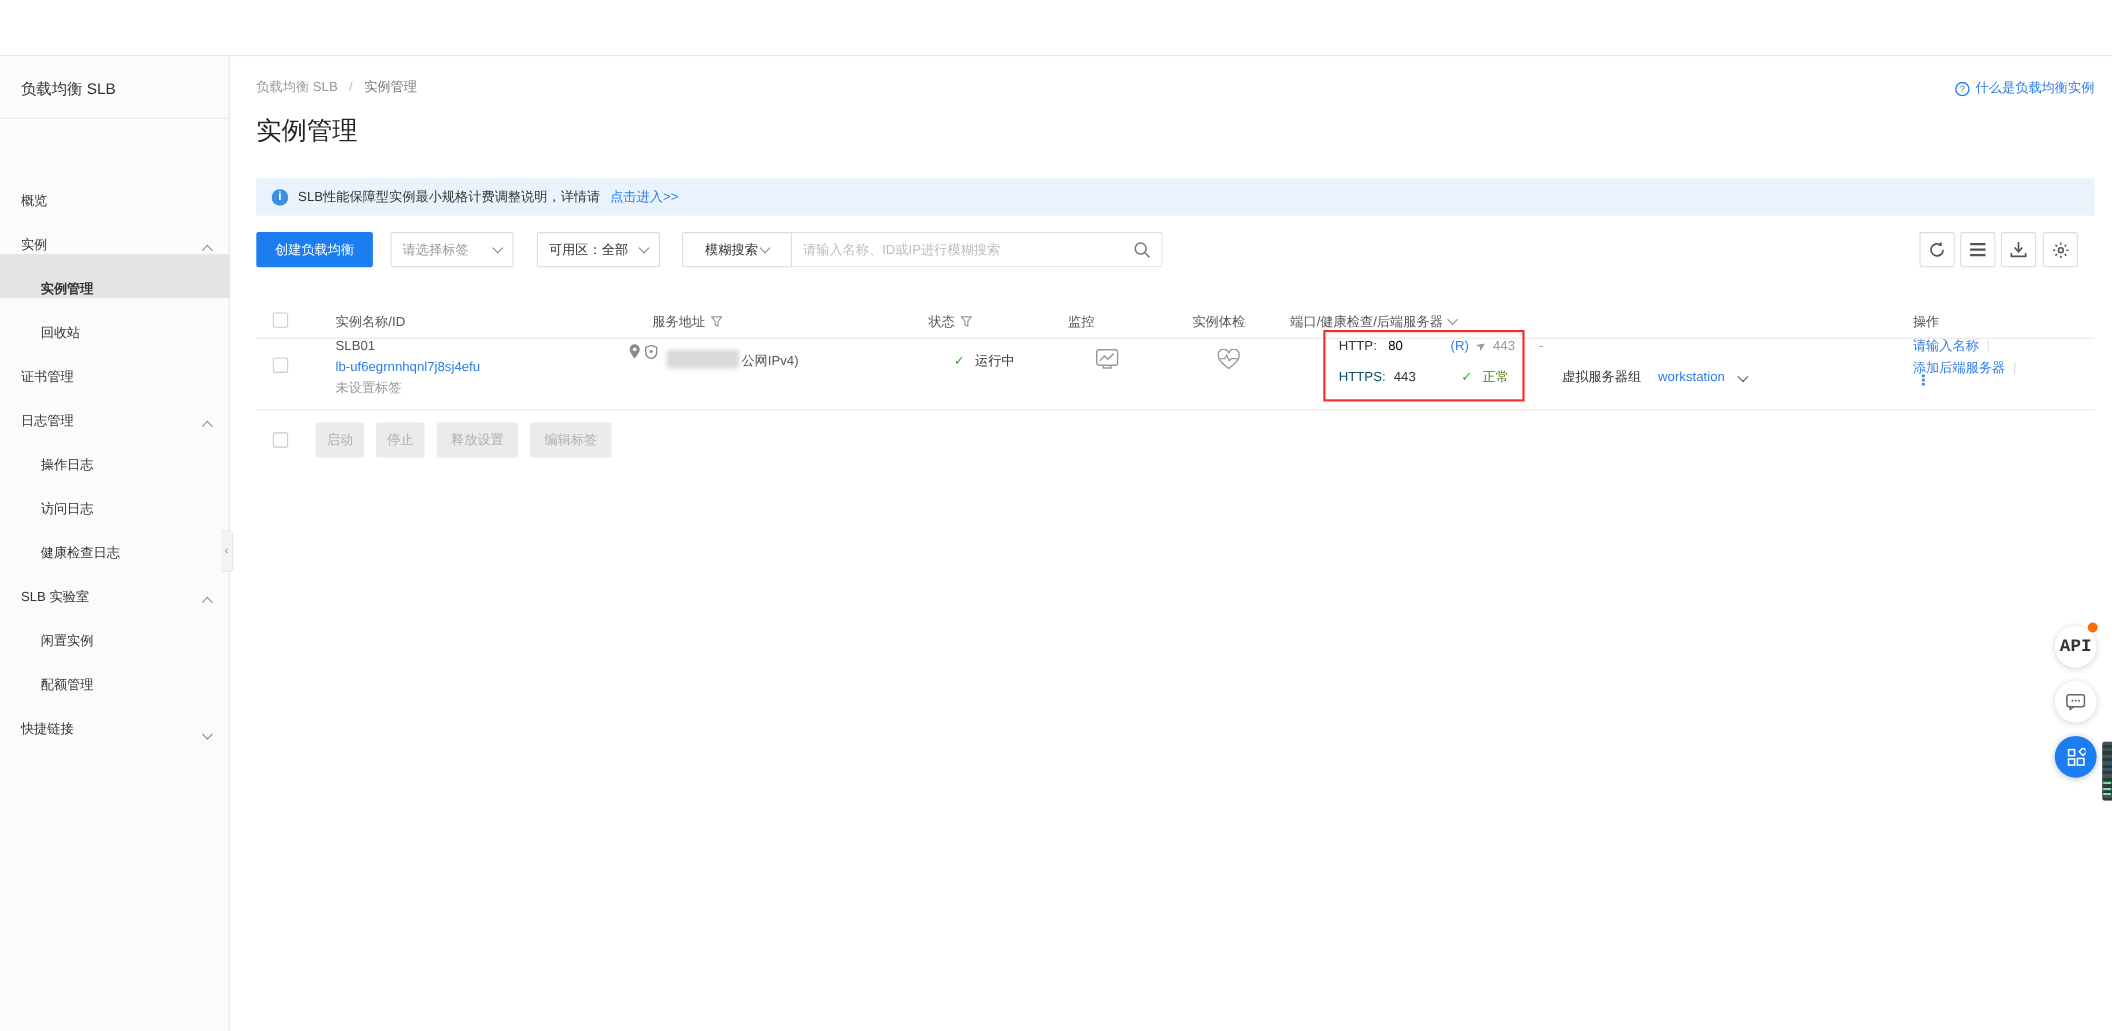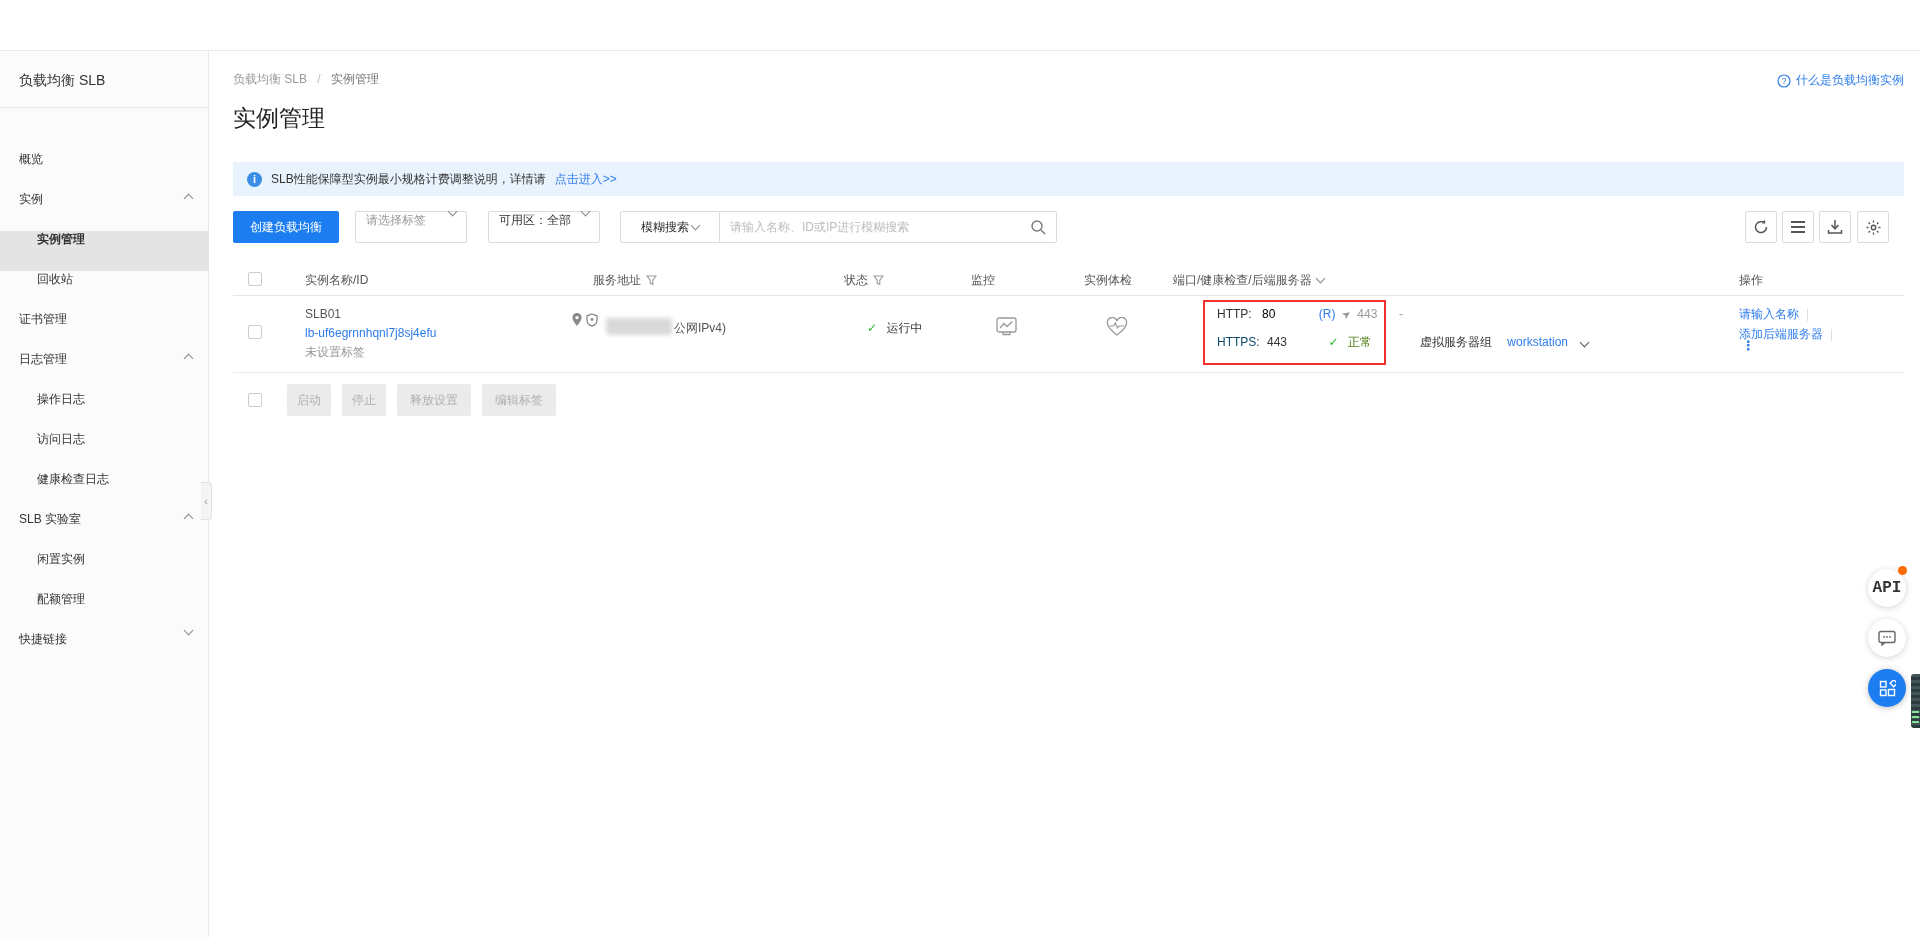--- a/index.html
+++ b/index.html
@@ -21,21 +21,21 @@
   .hsearch input::placeholder { color:#bdbdbd; }
   .hnav { top:19px; color:#444; cursor:pointer; }
   .hicon { top:15px; width:22px; height:22px; display:flex; align-items:center; justify-content:center; cursor:pointer; color:#555; }
   .avatar { left:1873px; top:10px; width:31px; height:31px; border-radius:50%; background:#bdd8ec; overflow:hidden; cursor:pointer; }
   .belldot { left:1719px; top:14px; width:6px; height:6px; border-radius:50%; background:#ff6a00; }
 
   
   .sidebar { left:0; top:51px; width:209px; height:886px; background:#fbfbfb; border-right:1px solid #e7e7e7; z-index:10; }
   .side-title { padding:21px 0 17px 19px; font-size:14px; color:#333; border-bottom:1px solid #e8e8e8; }
   .side-list { position:absolute; top:100px; left:0; width:209px; }
-  .sitem { height:40px; display:flex; align-items:flex-start; padding-left:19px; padding-right:17px; color:#333; cursor:pointer; }
+  .sitem { height:40px; display:flex; align-items:flex-end; padding-left:19px; padding-right:17px; color:#333; cursor:pointer; }
   .sitem.l2 { padding-left:37px; }
   .sitem.active { background:#e4e4e4; font-weight:bold; }
   .sitem .sp { flex:1; }
   .cv { width:7px; height:7px; border-right:1px solid #888; border-bottom:1px solid #888; display:inline-block; }
   .cv.down { transform:rotate(45deg); margin-top:-4px; }
   .cv.up { transform:rotate(-135deg); margin-top:4px; }
   .collapse-tab { left:201px; top:482px; width:11px; height:38px; background:#f4f4f4; border:1px solid #e2e2e2; border-left:none; border-radius:0 4px 4px 0; display:flex; align-items:center; justify-content:center; color:#999; font-size:11px; cursor:pointer; z-index:11; }
 
   
   .breadcrumb { left:233px; top:71px; color:#999; }
@@ -44,31 +44,31 @@
   .help-link { right:16px; top:72px; color:#2d7ceb; display:flex; align-items:center; gap:5px; cursor:pointer; }
   .page-title { left:233px; top:103px; font-size:23px; font-weight:500; color:#222; }
 
   
   .banner { left:233px; top:162px; width:1671px; height:34px; background:#e9f3fd; display:flex; align-items:center; padding-left:14px; gap:9px; }
   .info-ic { width:15px; height:15px; border-radius:50%; background:#3a8ee6; color:#fff; font-size:11px; font-weight:bold; display:flex; align-items:center; justify-content:center; font-style:normal; }
   .banner a { color:#2d7ceb; text-decoration:none; cursor:pointer; }
 
   
   .btn-primary { left:233px; top:211px; width:106px; height:32px; background:#1c7df0; color:#fff; border:none; border-radius:2px; font-size:12px; font-family:inherit; cursor:pointer; }
-  .dd { height:32px; border:1px solid #dcdcdc; border-radius:2px; background:#fff; display:flex; align-items:flex-start; justify-content:space-between; padding:0 10px; cursor:pointer; }
+  .dd { height:32px; border:1px solid #dcdcdc; border-radius:2px; background:#fff; display:flex; align-items:center; justify-content:space-between; padding:0 10px; cursor:pointer; }
   .dd .ph { color:#999; }
   .search-group { left:620px; top:211px; height:32px; display:flex; }
   .sg-dd { width:100px; height:32px; border:1px solid #dcdcdc; border-radius:2px 0 0 2px; background:#fff; display:flex; align-items:center; justify-content:space-between; padding:0 20px; cursor:pointer; }
   .sg-input { width:337px; height:32px; border:1px solid #dcdcdc; border-left:none; border-radius:0 2px 2px 0; display:flex; align-items:center; padding:0 10px; gap:8px; background:#fff; }
   .sg-input input { border:none; outline:none; flex:1; font-size:12px; font-family:inherit; color:#333; }
   .sg-input input::placeholder { color:#bdbdbd; }
   .tool-ic { top:211px; width:32px; height:32px; border:1px solid #dcdcdc; border-radius:2px; background:#fff; display:flex; align-items:center; justify-content:center; cursor:pointer; color:#555; }
 
   
-  .thead { left:233px; top:263px; width:1671px; height:33px; border-bottom:1px solid #e6e6e6; }
+  .thead { left:233px; top:275px; width:1671px; height:33px; border-bottom:1px solid #e6e6e6; }
   .th { position:absolute; top:9px; color:#555; display:flex; align-items:center; gap:5px; }
   .checkbox { width:14px; height:14px; border:1px solid #ccc; border-radius:2px; background:#fff; cursor:pointer; }
   .trow { left:233px; top:290px; width:1671px; height:83px; border-bottom:1px solid #ebebeb; }
   .cell { position:absolute; }
   .lnk { color:#2d7ceb; cursor:pointer; text-decoration:none; }
   .muted { color:#999; }
   .blur-ip { left:373px; top:28px; width:66px; height:17px; background:#d9d9d9; border-radius:3px; filter:blur(2px); }
   .okmark { color:#28b428; font-weight:bold; }
   .redbox { left:970px; top:10px; width:183px; height:65px; border:2px solid #f23030; }
   .vdots { color:#2d7ceb; font-weight:bold; letter-spacing:0; line-height:4px; font-size:13px; cursor:pointer; }

